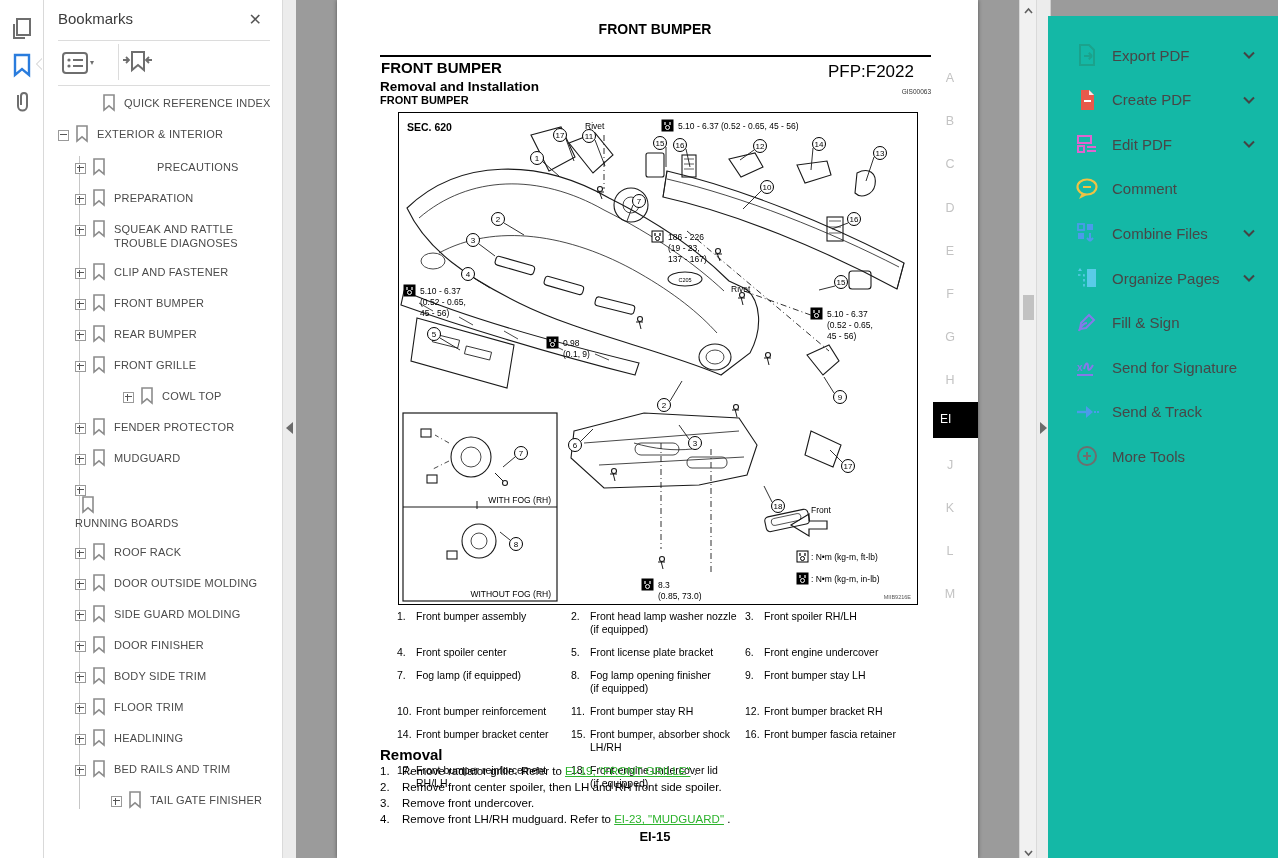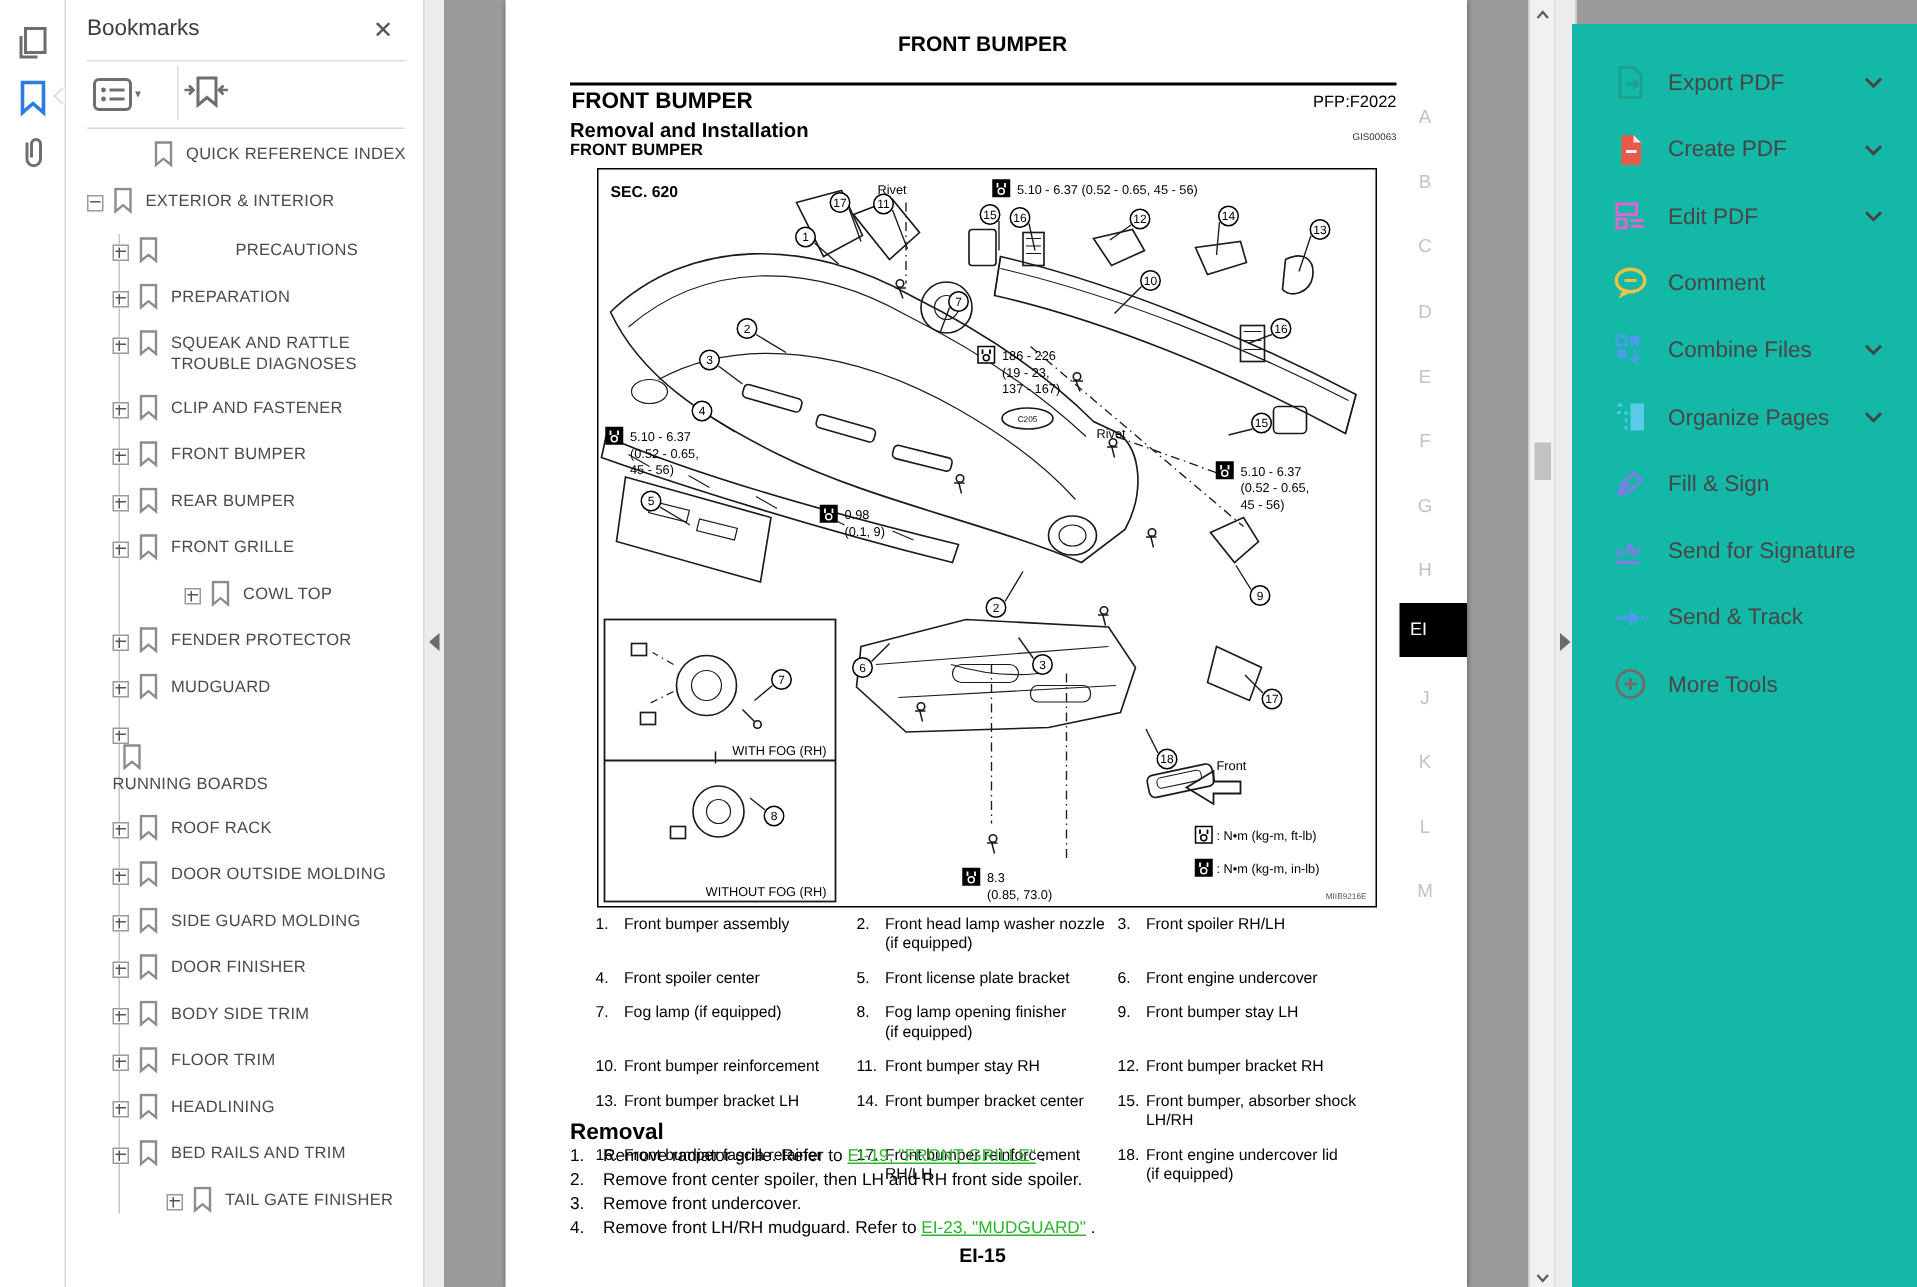--- a/index.html
+++ b/index.html
@@ -28,21 +28,21 @@
   #bm-root{margin-left:52px;}
   
   .collapse-strip{position:absolute;top:0;width:13px;height:858px;background:#ececec;border-left:1px solid #dadada;border-right:1px solid #cfcfcf;cursor:pointer;}
   .tri{position:absolute;top:422px;width:0;height:0;border-top:6px solid transparent;border-bottom:6px solid transparent;}
   
   #docarea{position:absolute;left:296px;top:0;width:723px;height:858px;background:#9b9b9b;}
   #page{position:absolute;left:41px;top:0;width:641px;height:858px;background:#fff;box-shadow:0 0 4px rgba(0,0,0,.45);color:#000;}
   #pg-title{position:absolute;left:43px;top:21px;width:550px;text-align:center;font-size:14px;font-weight:bold;}
   #pg-rule{position:absolute;left:43px;top:55px;width:551px;border-top:2.5px solid #000;}
   #pg-sec{position:absolute;left:44px;top:59px;font-size:15px;font-weight:bold;}
-  #pg-pfp{position:absolute;right:47px;top:62px;font-size:11px;}
+  #pg-pfp{position:absolute;right:64px;top:62px;font-size:17px;}
   #pg-sub{position:absolute;left:43px;top:79px;font-size:13.5px;font-weight:bold;}
   #pg-code{position:absolute;right:47px;top:88px;font-size:6.5px;color:#333;}
   #pg-subsub{position:absolute;left:43px;top:94px;font-size:11px;font-weight:bold;}
   #diagram{position:absolute;left:61px;top:112px;width:520px;height:493px;border:1.5px solid #000;box-sizing:border-box;}
   
   #parts-grid{position:absolute;left:60px;top:610px;width:522px;display:grid;grid-template-columns:174px 174px 174px;row-gap:10px;}
   .part{display:flex;font-size:10.5px;line-height:13px;}
   .part .pn{width:19px;flex:none;}
   .part .pt{white-space:pre-line;padding-right:6px;}
   #rm-head{position:absolute;left:43px;top:746px;font-size:15px;font-weight:bold;}
@@ -576,24 +576,20 @@
         </div>
         <div class="part">
           <span class="pn">11.</span>
           <span class="pt">Front bumper stay RH</span>
         </div>
         <div class="part">
           <span class="pn">12.</span>
           <span class="pt">Front bumper bracket RH</span>
         </div>
         <div class="part">
-          <span class="pn">13.</span>
-          <span class="pt">Front bumper bracket LH</span>
-        </div>
-        <div class="part">
           <span class="pn">14.</span>
           <span class="pt">Front bumper bracket center</span>
         </div>
         <div class="part">
           <span class="pn">15.</span>
           <span class="pt">Front bumper, absorber shock
 LH/RH</span>
         </div>
         <div class="part">
           <span class="pn">16.</span>

